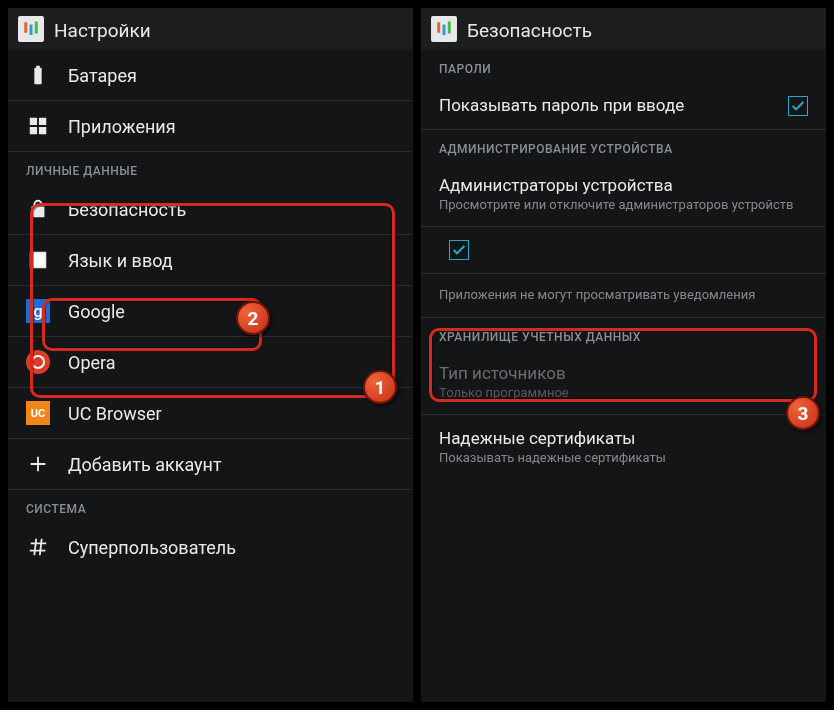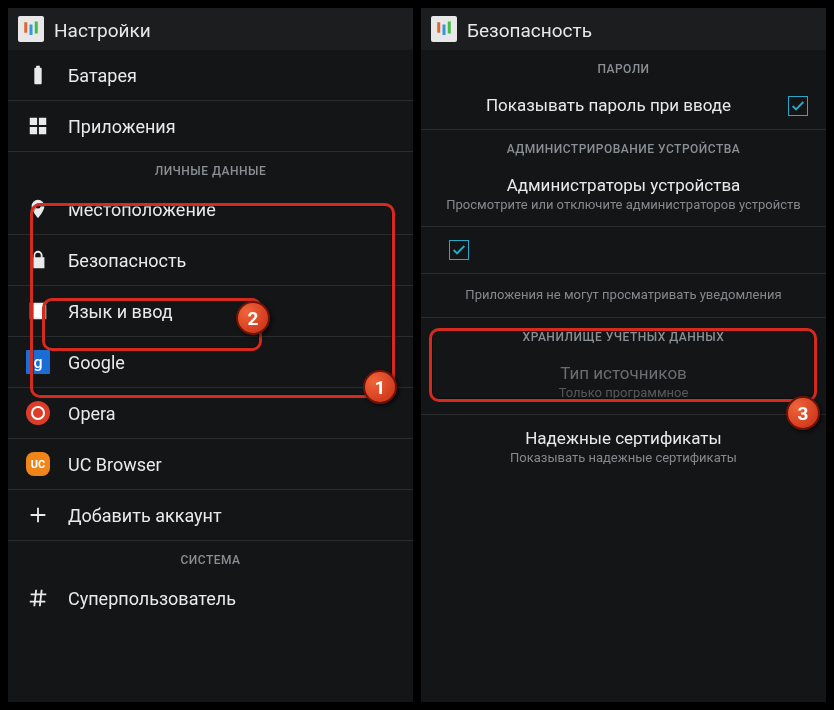--- a/index.html
+++ b/index.html
@@ -40,21 +40,20 @@
   display: inline-flex;
   align-items: center;
   justify-content: center;
   background: #e8e8e8;
   border-radius: 2px;
 }
 .app-icon svg { width: 18px; height: 18px; }
 .content {
   flex: 1;
   overflow: hidden;
-  text-align: center;
 }
 .section-header {
   color: #8a8f94;
   font-size: 12px;
   font-weight: 500;
   letter-spacing: 0.5px;
   text-transform: uppercase;
   padding: 12px 18px 6px;
 }
 .item {
@@ -73,21 +72,21 @@
   margin-right: 18px;
   display: inline-flex;
   align-items: center;
   justify-content: center;
   flex-shrink: 0;
 }
 .item-icon svg { width: 22px; height: 22px; fill: #e9eaeb; }
 .item-icon.brand-g { background: #1c6cd6; color: #fff; font-size: 16px; font-weight: 500; border-radius: 1px; width: 24px; height: 24px; }
 .item-icon.brand-o { background: #dc3c28; border-radius: 50%; position: relative; }
 .item-icon.brand-o::after { content:""; position:absolute; inset:5px; border:2px solid #fff; border-radius:50%; }
-.item-icon.brand-uc { background: #f0861a; color:#fff; font-size:11px; font-weight:bold; border-radius:8px; }
+.item-icon.brand-uc { background: #f0861a; color:#fff; font-size:11px; font-weight:bold; border-radius:0; }
 .item-body { flex: 1; }
 .item-title { color:#e9eaeb; font-size: 17px; line-height: 1.25; }
 .item-sub { color: #85898e; font-size: 13px; line-height: 1.3; margin-top: 0; }
 .item-check {
   width: 20px;
   height: 20px;
   border: 1px solid #6a6e72;
   display: inline-flex;
   align-items: center;
   justify-content: center;
@@ -155,28 +154,20 @@
             </svg>
           </span>
         <span>Приложения</span>
       </div>
 
       <div class="section-header">ЛИЧНЫЕ ДАННЫЕ</div>
 
       <div class="item">
         <span class="item-icon">
             <svg viewBox="0 0 24 24">
-              <path d="M12 2a7 7 0 0 0-7 7c0 5 7 13 7 13s7-8 7-13a7 7 0 0 0-7-7zm0 9.5A2.5 2.5 0 1 1 12 6a2.5 2.5 0 0 1 0 5.5z"></path>
-            </svg>
-          </span>
-        <span>Местоположение</span>
-      </div>
-      <div class="item">
-        <span class="item-icon">
-            <svg viewBox="0 0 24 24">
               <path d="M17 9V7a5 5 0 0 0-10 0v2H5v12h14V9h-2zm-8-2a3 3 0 1 1 6 0v2H9V7z"></path>
             </svg>
           </span>
         <span>Безопасность</span>
       </div>
       <div class="item">
         <span class="item-icon">
             <svg viewBox="0 0 24 24">
               <path d="M4 4h16v16H4V4zm3 12l2-6h2l2 6h-2l-.3-1h-1.4L9 16H7z" fill="#fff"></path>
               <rect x="4" y="4" width="16" height="16" fill="none" stroke="#e9eaeb" stroke-width="2"></rect>

